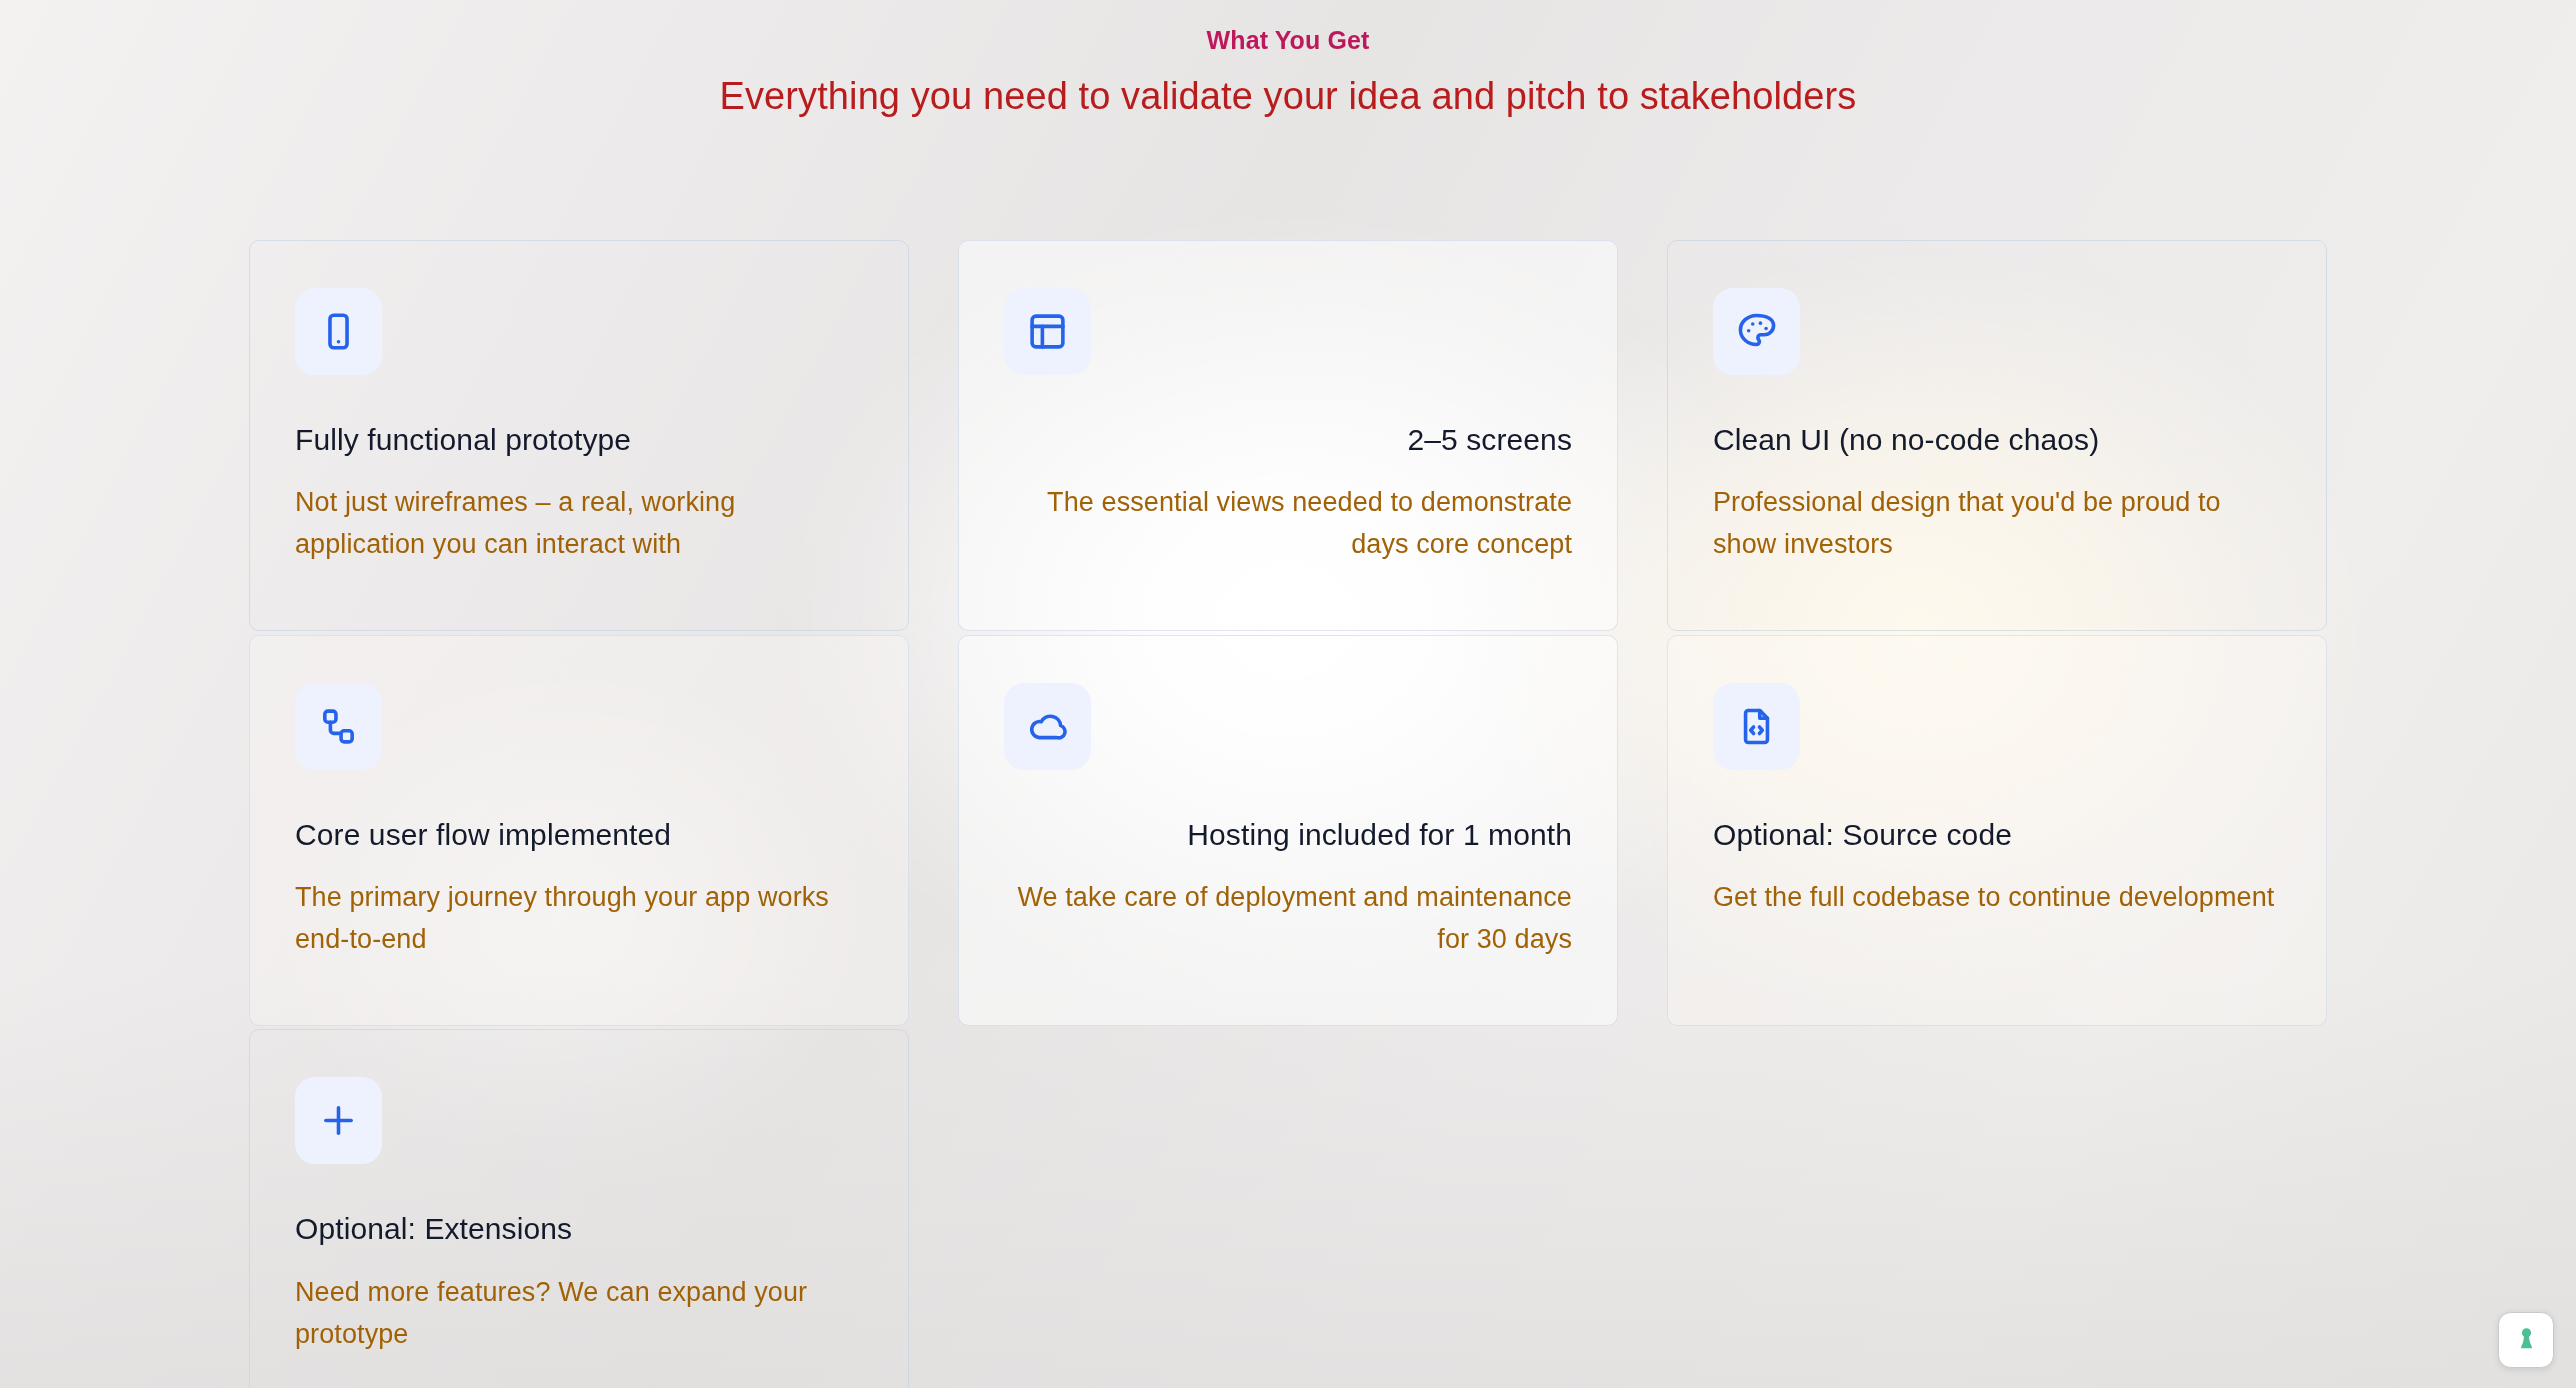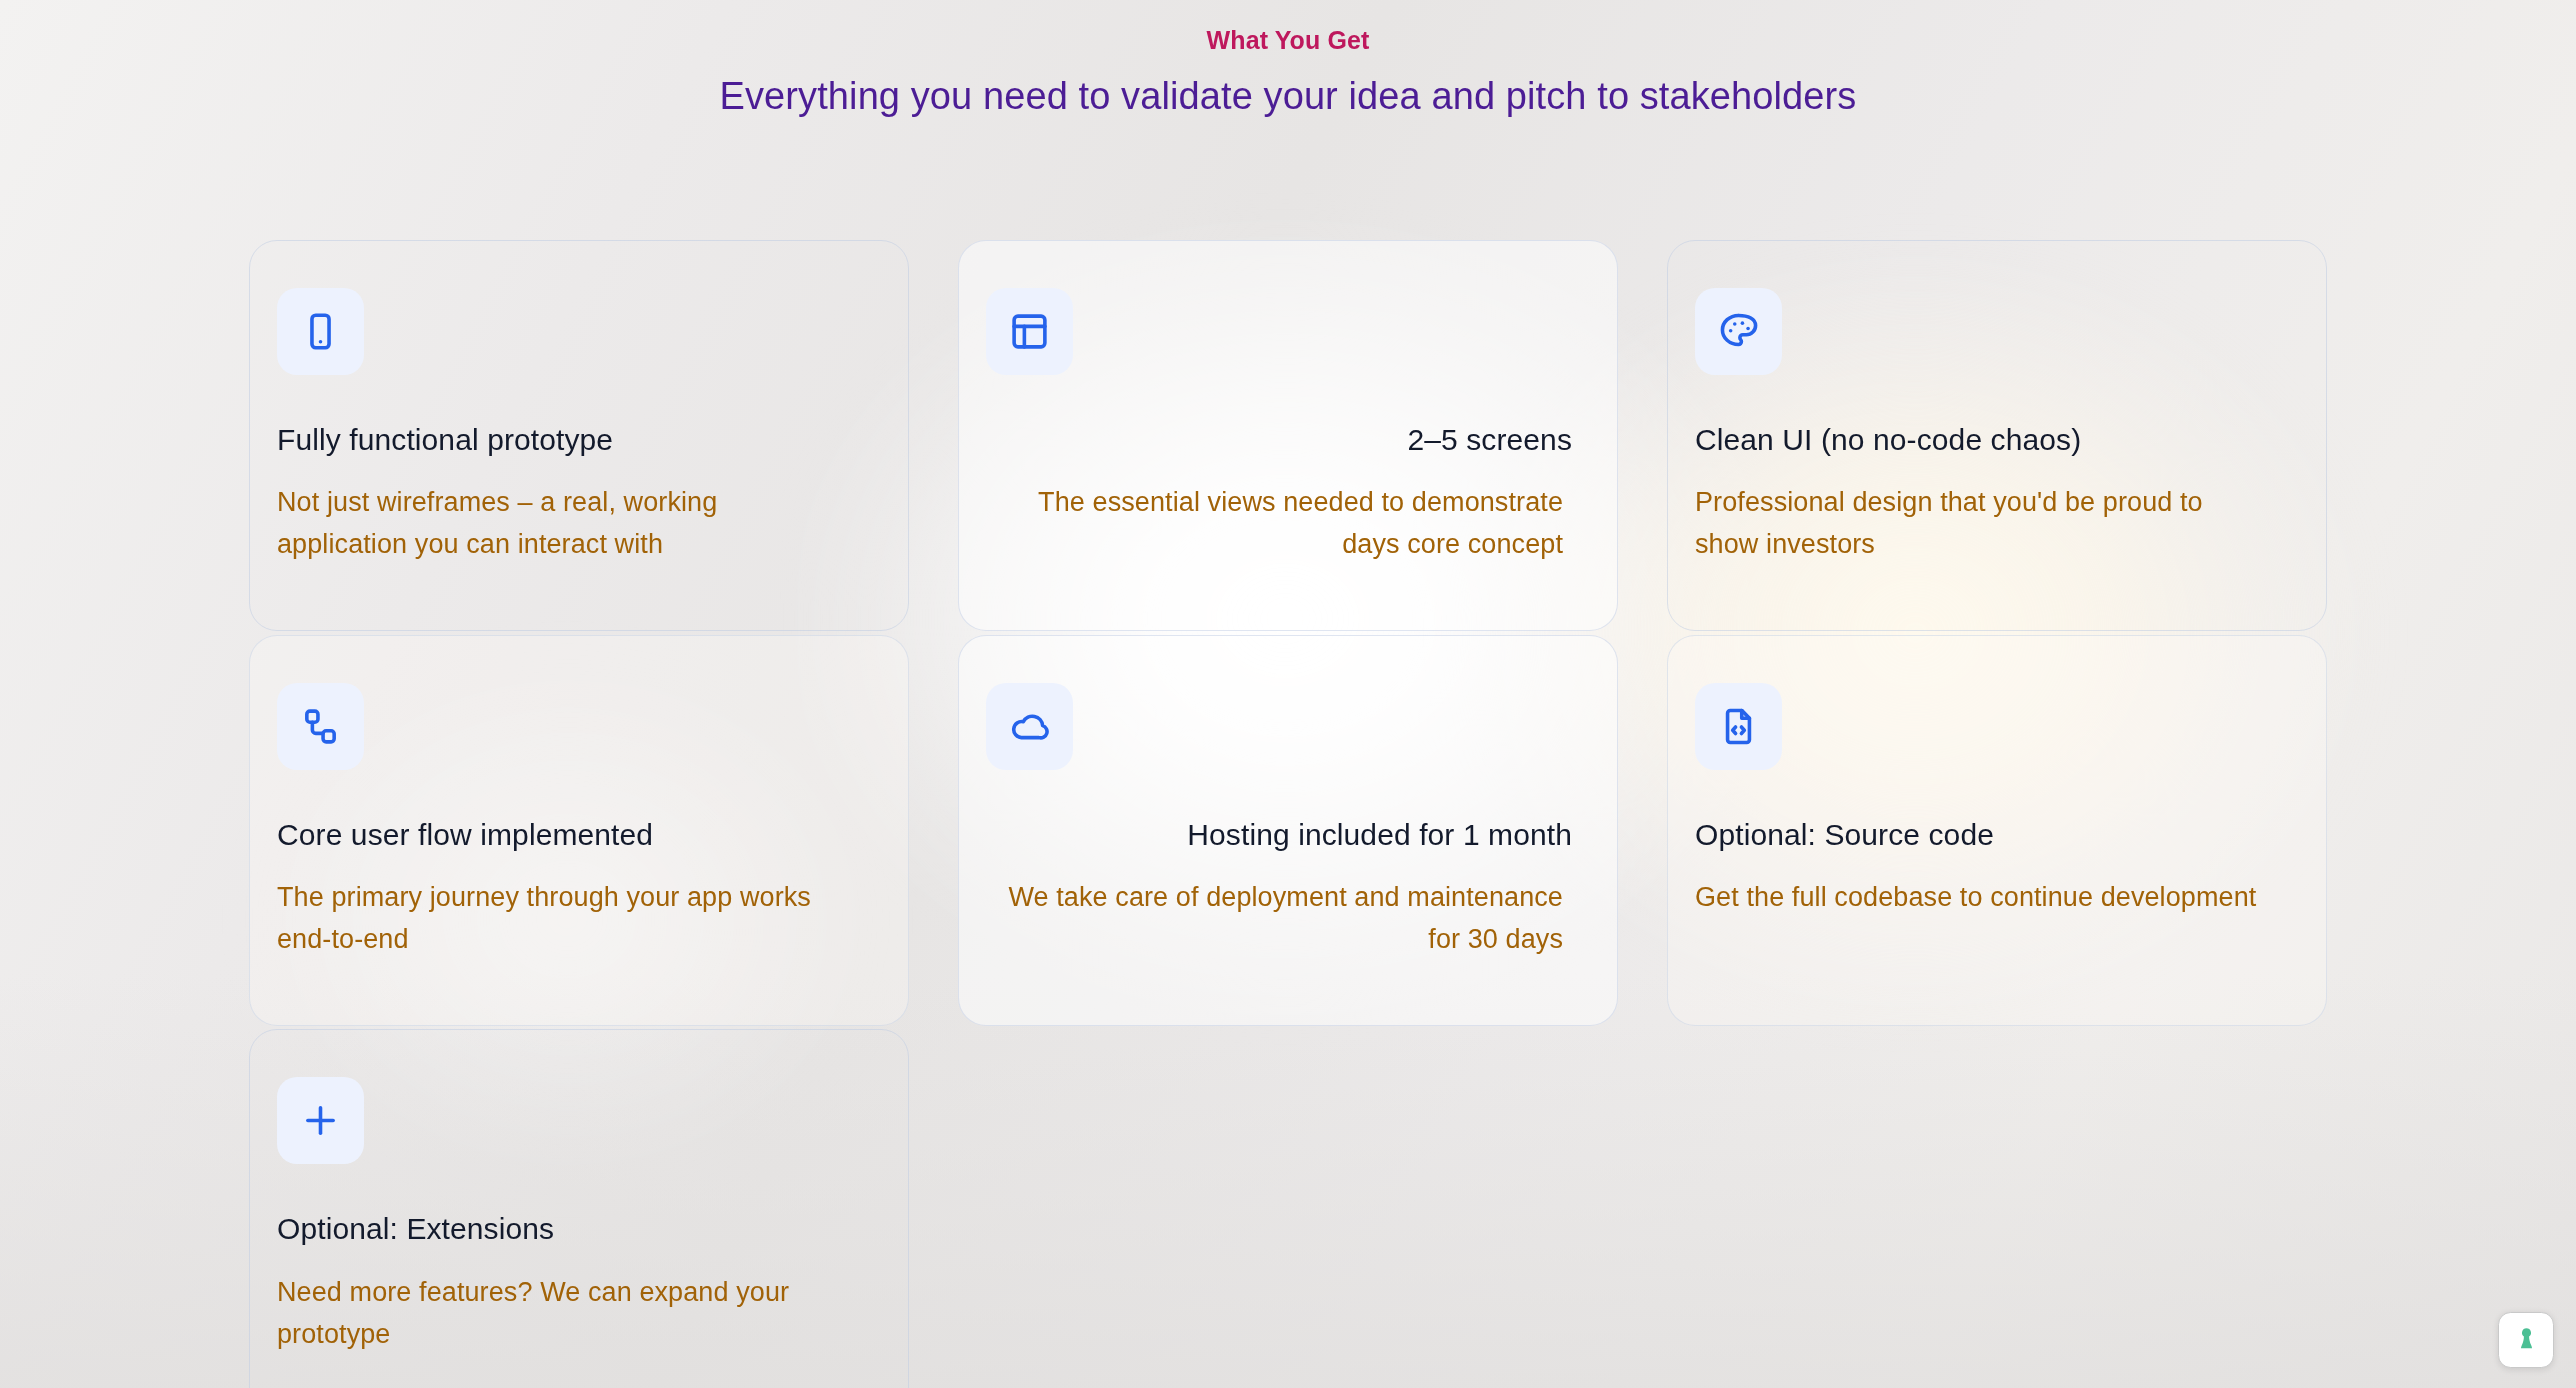--- a/index.html
+++ b/index.html
@@ -96,42 +96,42 @@
     font-size: 25px;
     font-weight: 700;
     color: #be185d;
     letter-spacing: 0.1px;
     line-height: 31px;
   }
   #headline {
     margin-top: 18px;
     font-size: 38px;
     font-weight: 400;
-    color: #4c1d95;
+    color: #b91c1c;
     line-height: 45px;
     letter-spacing: 0.1px;
   }
 
   #grid {
     position: absolute;
     left: 249px;
     top: 240px;
     width: 2078px;
     display: grid;
     grid-template-columns: repeat(3, 660px);
     grid-auto-rows: 391px;
     column-gap: 49px;
     row-gap: 3.6px;
   }
 
   .card {
     position: relative;
     border: 1.4px solid rgba(190,203,226,0.52);
-    border-radius: 28px;
-    padding: 47px 45px 0 27px;
+    border-radius: 10px;
+    padding: 47px 45px 0 45px;
     background: rgba(255,255,255,0.0);
     overflow: hidden;
   }
   .card.highlight {
     background: rgba(255,255,255,0.52);
     border-color: rgba(196,208,229,0.55);
     text-align: right;
   }
   .card.warm {
     background: rgba(255,253,247,0.30);

